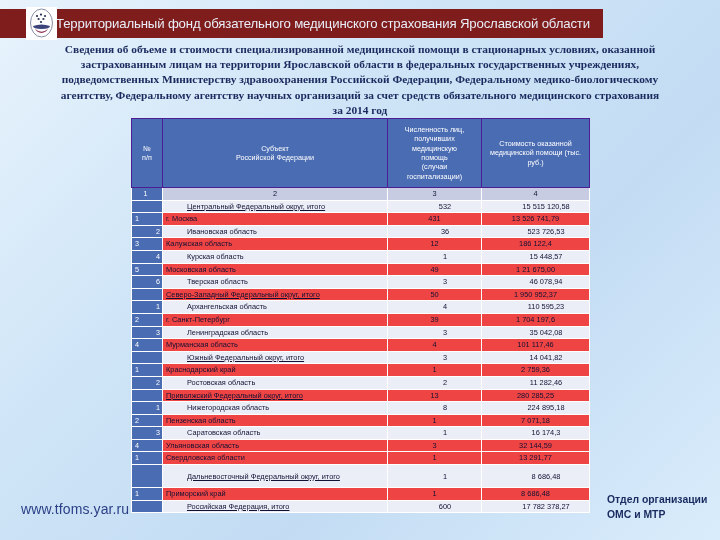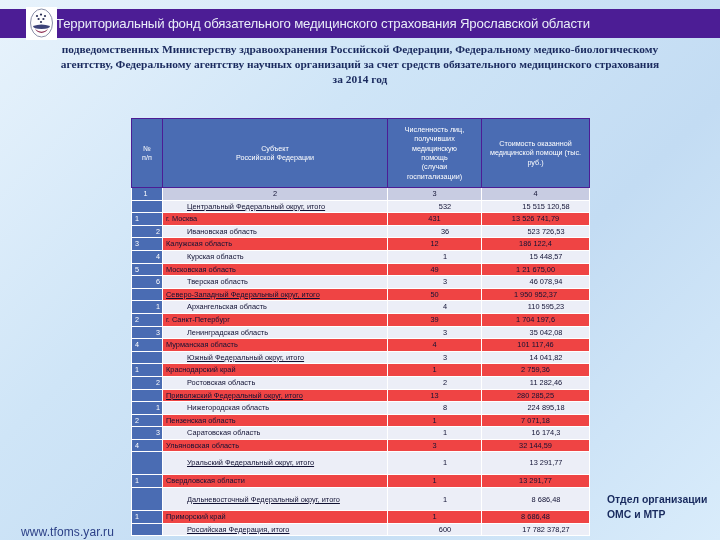--- a/index.html
+++ b/index.html
@@ -13,23 +13,23 @@
     font-family: "Liberation Sans", sans-serif;
     background: linear-gradient(135deg, #e8f3fc 0%, #cfe5f7 35%, #c3dcf3 65%, #d9ecfb 100%);
     position: relative;
   }
 
   
   .titlebar {
     position: absolute;
     left: 0;
     top: 9px;
-    width: 720px;
+    width: 603px;
     height: 29px;
-    background: #4c1d95;
+    background: #7f1d1d;
     display: flex;
     align-items: center;
   }
   .titlebar-text {
     margin-left: 56px;
     color: #e9eef8;
     font-size: 13.2px;
     letter-spacing: -0.15px;
     white-space: nowrap;
   }
@@ -126,22 +126,22 @@
   tr.idxrow td { background: #c8cce2; text-align: center; }
   tr.idxrow td.numcell { background: #4a6cb3 !important; text-align: center; padding-left: 0; }
 
   tr.tall td { height: 22px; line-height: 10.5px; white-space: normal; }
   tr.tall2 td { height: 22px; line-height: 11px; }
 
   
   .site-url {
     position: absolute;
     left: 21px;
-    top: 525px;
-    font-size: 12px;
+    top: 501px;
+    font-size: 14px;
     color: #2b3f86;
     letter-spacing: 0.1px;
   }
   .dept {
     position: absolute;
     left: 607px;
     top: 492px;
     font-size: 10.4px;
     font-weight: bold;
     line-height: 15px;
@@ -166,20 +166,22 @@
         <circle cx="12.6" cy="12" r="1.1"></circle>
       <circle cx="17.4" cy="12" r="1.1"></circle>
         <circle cx="15" cy="15" r="1.1"></circle>
     </g>
     <path d="M7 19 Q15.5 16 24 19 Q24 22 15.5 22 Q7 22 7 19 Z" fill="#3c4378"></path>
     <path d="M9 22 Q15.5 27.5 22 22 Q20 25.5 15.5 26 Q11 25.5 9 22 Z" fill="#8d2d52"></path>
   </svg>
 </div>
 
 <div class="subtitle">
+  <div>Сведения  об объеме и стоимости специализированной медицинской помощи в стационарных условиях, оказанной</div>
+  <div>застрахованным лицам на территории Ярославской области в федеральных государственных учреждениях,</div>
   <div>подведомственных Министерству здравоохранения Российской Федерации, Федеральному медико-биологическому</div>
   <div>агентству, Федеральному агентству научных организаций за счет средств обязательного медицинского страхования</div>
   <div>за 2014 год</div>
 </div>
 
 <div class="table-wrap">
   <table class="grid">
     <colgroup>
       <col class="c-num">
         <col class="c-sub">
@@ -331,26 +333,20 @@
           <td class="subject">Саратовская область</td>
           <td class="cnt">1</td>
           <td class="cost">16 174,3</td>
         </tr>
         <tr class="r-even">
           <td class="numcell">4</td>
           <td class="subject">Ульяновская область</td>
           <td class="cnt">3</td>
           <td class="cost">32 144,59</td>
         </tr>
-        <tr class="r-odd total tall">
-          <td class="numcell blank">&nbsp;</td>
-          <td class="subject">Уральский Федеральный округ, итого</td>
-          <td class="cnt">1</td>
-          <td class="cost">13 291,77</td>
-        </tr>
         <tr class="r-even">
           <td class="numcell">1</td>
           <td class="subject">Свердловская области</td>
           <td class="cnt">1</td>
           <td class="cost">13 291,77</td>
         </tr>
         <tr class="r-odd total tall2">
           <td class="numcell blank">&nbsp;</td>
           <td class="subject">Дальневосточный Федеральный округ, итого</td>
           <td class="cnt">1</td>

